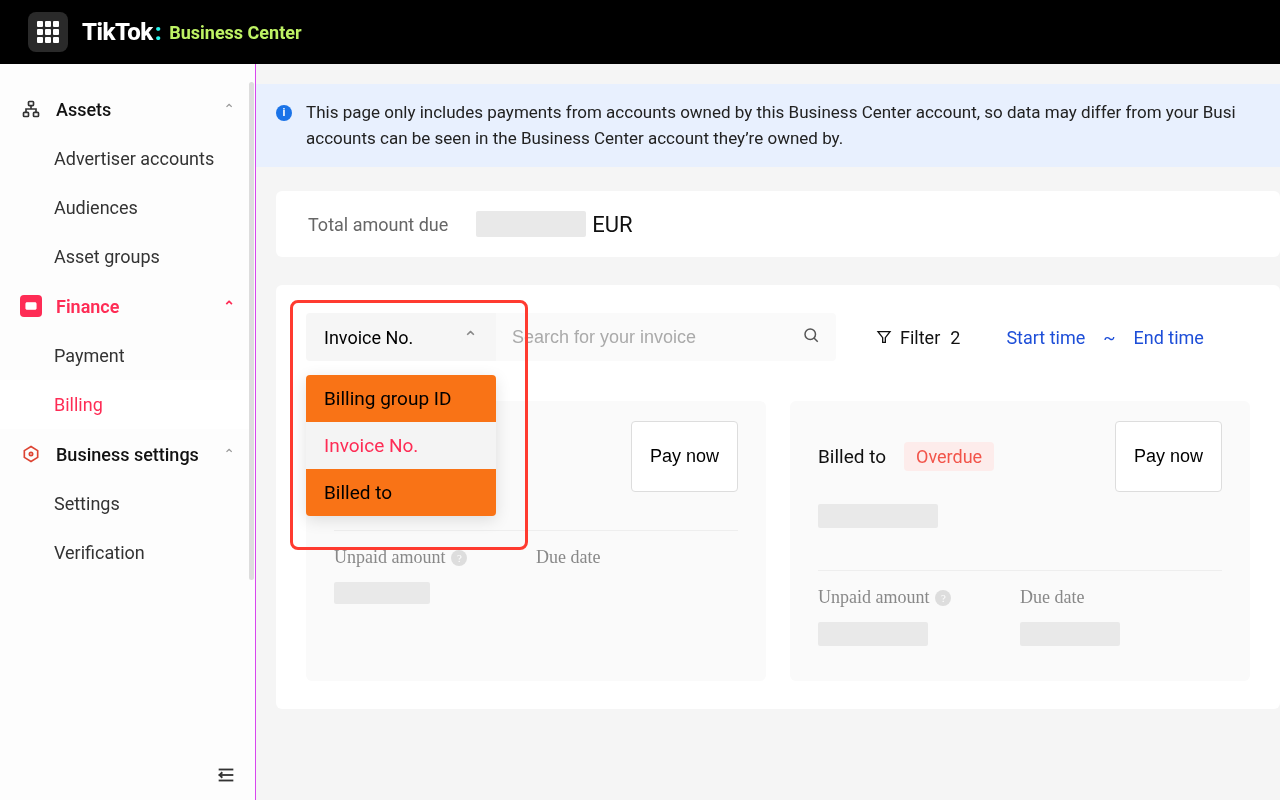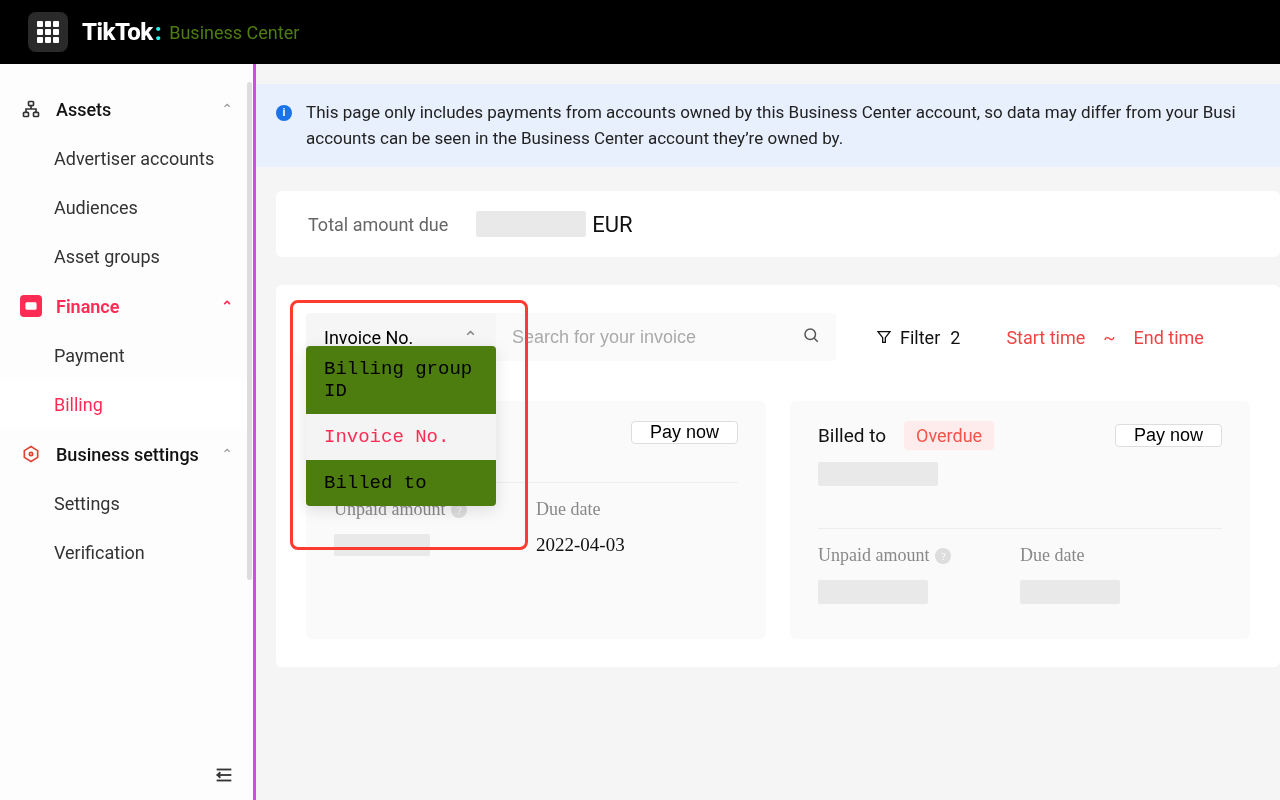--- a/index.html
+++ b/index.html
@@ -5,25 +5,25 @@
 * { box-sizing: border-box; margin: 0; padding: 0; }
 body { font-family: -apple-system, BlinkMacSystemFont, "Segoe UI", Roboto, sans-serif; background: #f5f5f5; width: 1280px; height: 800px; overflow: hidden; }
 
 
 .header { background: #000; height: 64px; display: flex; align-items: center; padding: 0 28px; }
 .app-grid { width: 40px; height: 40px; background: #2a2a2a; border-radius: 8px; display: flex; align-items: center; justify-content: center; margin-right: 14px; }
 .app-grid-inner { width: 22px; height: 22px; display: grid; grid-template-columns: repeat(3,1fr); grid-template-rows: repeat(3,1fr); gap: 2px; }
 .app-grid-inner span { background: #fff; border-radius: 1px; }
 .brand { font-weight: 800; font-size: 24px; color: #fff; letter-spacing: -0.5px; display:flex; align-items:center;}
 .brand .dot { color:#25f4ee; margin-left:2px; font-size:24px;}
-.sub-brand { color: #4d7c0f; font-size: 18px; font-weight: 400; margin-left: 8px; }
+.sub-brand { color: #bef264; font-size: 18px; font-weight: 700; margin-left: 8px; }
 
 
 .layout { display: flex; height: calc(100% - 64px); }
-.sidebar { width: 256px; background: #fdfdfd; position: relative; border-right: 3px solid #d946ef; padding-top: 20px; }
+.sidebar { width: 256px; background: #fdfdfd; position: relative; border-right: 1px solid #d946ef; padding-top: 20px; }
 .sbar-scroll { position:absolute; right:1px; top:18px; width:5px; height:498px; background:#ddd; border-radius:3px;}
 .content { flex: 1; padding: 0; overflow: hidden; }
 
 
 .nav-item { display: flex; align-items: center; padding: 14px 20px; cursor: pointer; font-size: 18px; color: #121212; }
 .nav-item.section { font-weight: 500; }
 .nav-item.child { padding-left: 54px; font-weight: 400; color: #333;}
 .nav-item.active-section { color: #fe2c55; font-weight: 600; }
 .nav-item.active-child { color: #fe2c55; background: #fff; }
 .nav-item .chev { margin-left: auto; color: #999; font-size: 14px; }
@@ -49,36 +49,36 @@
 .list-area { background: #fff; margin: 28px 0 0 20px; padding: 28px 30px; border-radius: 6px; position: relative; }
 .filters { display: flex; align-items: center; gap: 0; }
 .select-box { background: #f6f6f6; height: 48px; width: 190px; display: flex; align-items: center; padding: 0 18px; font-size: 18px; border-radius: 4px 0 0 4px; cursor: pointer; position: relative; }
 .select-box .chev-up { margin-left: auto; color: #888; }
 .search-wrap { flex: 1; max-width: 340px; height: 48px; background: #fafafa; display: flex; align-items: center; padding: 0 16px; border-radius: 0 4px 4px 0; }
 .search-wrap input { border: none; background: transparent; font-size: 18px; width: 100%; outline: none; color: #333; }
 .search-wrap input::placeholder { color: #aaa; }
 .search-wrap .mag { color: #555; margin-left: 10px; }
 .filter-btn { margin-left: 24px; height: 48px; display: flex; align-items: center; padding: 0 16px; font-size: 18px; color: #111; cursor: pointer; }
 .filter-btn .cnt { margin-left: 10px; }
-.date-range { margin-left: 30px; height: 48px; display: flex; align-items: center; font-size: 18px; color: #ef4444; }
+.date-range { margin-left: 30px; height: 48px; display: flex; align-items: center; font-size: 18px; color: #1d4ed8; }
 .date-range .sep { margin: 0 18px; }
 
 
 .highlight-box { position: absolute; border: 3px solid #ff3b30; border-radius: 8px; top: 15px; left: 14px; width: 238px; height: 250px; pointer-events: none; }
-.dropdown { position: absolute; top: 61px; left: 30px; width: 190px; background: #4d7c0f; box-shadow: 0 4px 16px rgba(0,0,0,0.12); border-radius: 4px; overflow: hidden; z-index: 5; font-family: Liberation Mono, monospace; }
+.dropdown { position: absolute; top: 90px; left: 30px; width: 190px; background: #f97316; box-shadow: 0 4px 16px rgba(0,0,0,0.12); border-radius: 4px; overflow: hidden; z-index: 5; }
 .dropdown div { padding: 12px 18px; font-size: 19px; cursor: pointer; }
 .dropdown div.sel { color: #fe2c55; background: #f4f4f4; }
 
 
 .cards { display: flex; gap: 24px; margin-top: 40px; }
 .card { flex: 1; min-width: 430px; background: #fafafa; border-radius: 6px; padding: 20px 28px 30px; }
 .card-top { display: flex; align-items: center; }
 .chip-label { font-size: 19px; color: #111; margin-right: 18px; }
 .badge-overdue { background: #fdeceb; color: #f2544a; padding: 4px 12px; border-radius: 4px; font-size: 18px; }
-.pay-btn { margin-left: auto; background: #fff; border: 1px solid #ddd; padding: 0 18px; font-size: 18px; border-radius: 4px; cursor: pointer; }
+.pay-btn { margin-left: auto; background: #fff; border: 1px solid #ddd; padding: 24px 18px; font-size: 18px; border-radius: 4px; cursor: pointer; }
 .hr { border: none; border-top: 1px solid #eee; margin: 38px 0 16px; }
 .card-row { display: flex; font-family: Liberation Serif, serif; }
 .col { flex: 1; }
 .col-h { font-size: 18px; color: #888; display: flex; align-items: center; gap: 6px; }
 .col-v { font-size: 19px; color: #111; margin-top: 14px; }
 .qmark { width: 16px; height: 16px; background: #ddd; border-radius: 50%; color: #fff; font-size: 11px; display: inline-flex; align-items: center; justify-content: center; }
 .merchant { margin-top: 12px; }
 </style>
 </head>
 <body>
@@ -221,21 +221,20 @@
           <div class="card-row">
             <div class="col">
               <div class="col-h">
                 <span>Unpaid amount</span>
                 <span class="qmark">?</span>
               </div>
               <div class="col-v"><span class="redact" style="width:96px;height:22px;"></span></div>
             </div>
             <div class="col">
               <div class="col-h">Due date</div>
-              <div class="col-v">2022-04-03</div>
             </div>
           </div>
         </div>
 
         <div class="card">
           <div class="card-top">
             <span class="chip-label">Billed to</span>
             <span class="badge-overdue">Overdue</span>
             <button class="pay-btn">Pay now</button>
           </div>

